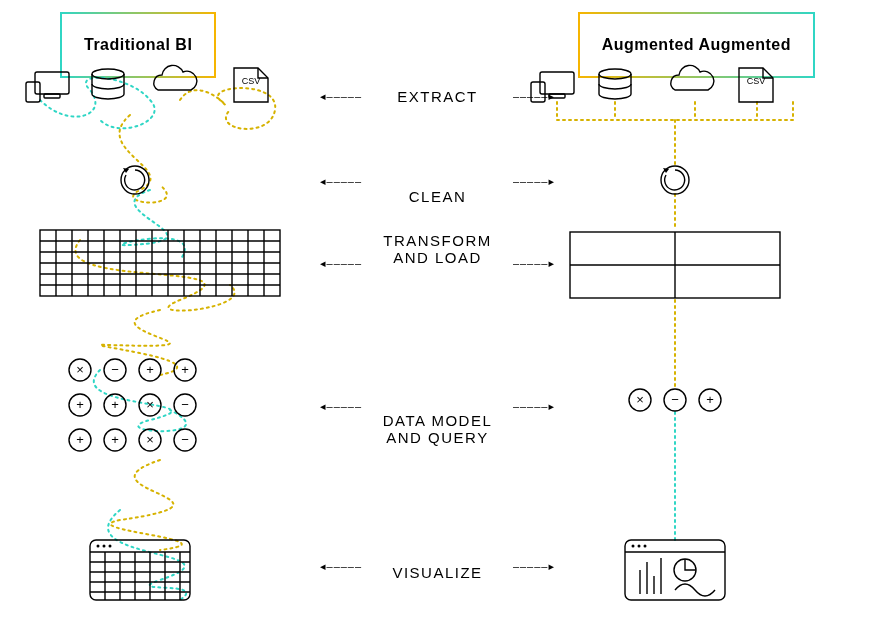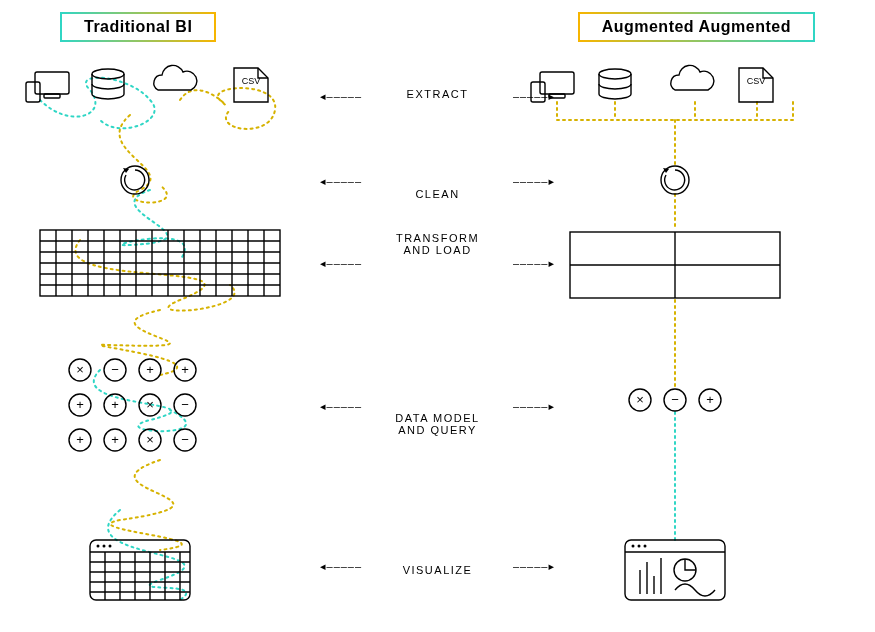--- a/index.html
+++ b/index.html
@@ -7,21 +7,21 @@
     margin: 0;
     padding: 0;
     width: 875px;
     height: 632px;
     font-family: "Arial Narrow", Arial, sans-serif;
     background: #fff;
     position: relative;
   }
   .header-box {
     position: absolute;
-    padding: 4px 22px;
+    padding: 22px 22px;
     font-size: 16px;
     font-weight: 600;
     letter-spacing: 0.5px;
     color: #000;
   }
   .header-left {
     top: 12px; left: 60px;
     background: linear-gradient(#fff,#fff) padding-box,
                 linear-gradient(90deg,#2fd6c5,#f7b500) border-box;
     border: 2px solid transparent;
@@ -31,21 +31,21 @@
     background: linear-gradient(#fff,#fff) padding-box,
                 linear-gradient(90deg,#f7b500,#2fd6c5) border-box;
     border: 2px solid transparent;
   }
   .stage {
     position: absolute;
     left: 50%;
     transform: translateX(-50%);
     text-align: center;
     font-family: "Arial Black", Impact, sans-serif;
-    font-size: 11px;
+    font-size: 15px;
     letter-spacing: 1.5px;
     text-transform: uppercase;
     color: #000;
     white-space: pre;
     width: 180px;
   }
   .arrow-l, .arrow-r {
     position: absolute;
     font-size: 11px;
     color: #000;

